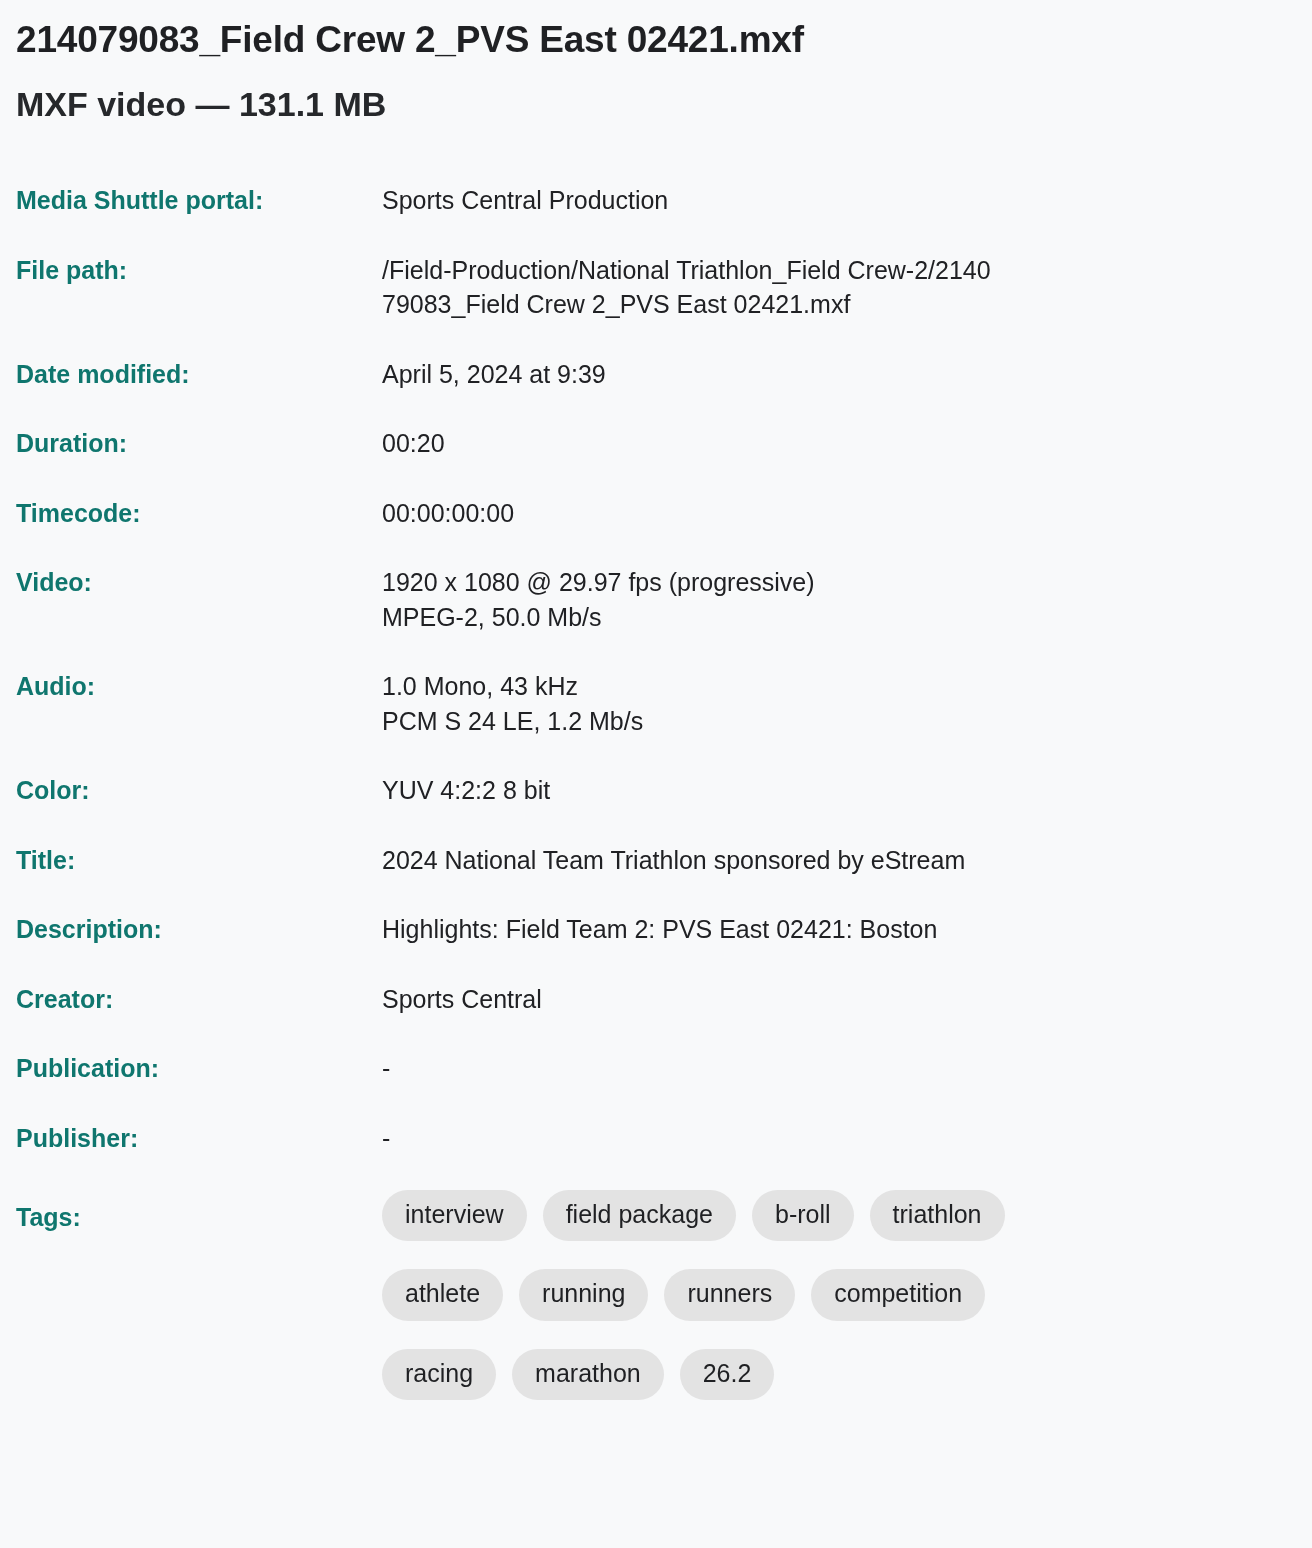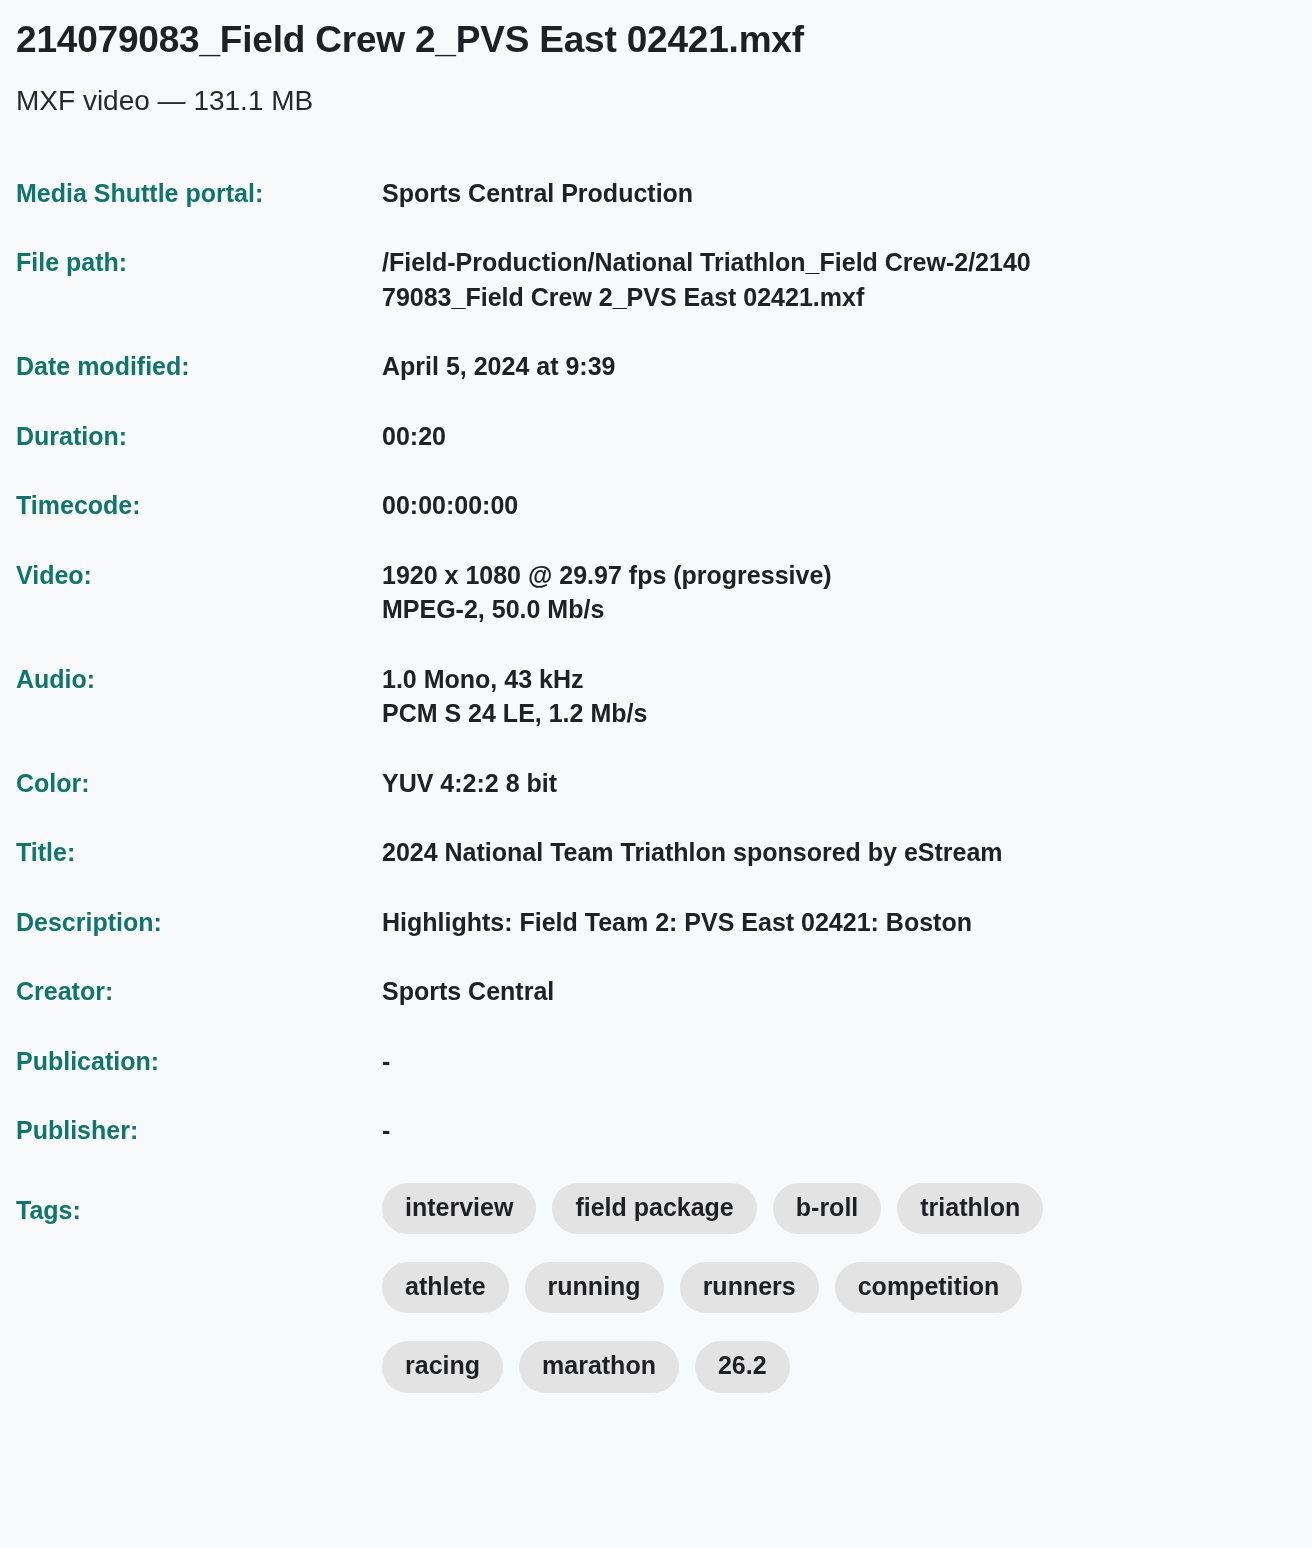--- a/index.html
+++ b/index.html
@@ -23,22 +23,22 @@
   .file-title {
     font-size: 37px;
     font-weight: bold;
     letter-spacing: -0.2px;
     color: #1f2023;
     line-height: 1.2;
     margin: 0 0 0 0;
     white-space: nowrap;
   }
   .file-subtitle {
-    font-size: 28px;
-    font-weight: normal;
+    font-size: 34px;
+    font-weight: bold;
     color: #26282b;
     margin-top: 22px;
     line-height: 1.2;
   }
   .meta-table {
     margin-top: 58px;
     width: 100%;
     border-collapse: collapse;
   }
   .meta-row > .meta-label,
@@ -50,21 +50,21 @@
   }
   .meta-label {
     color: #0f766e;
     width: 366px;
     white-space: nowrap;
     font-weight: bold;
     text-align: left;
   }
   .meta-value {
     color: #202124;
-    font-weight: bold;
+    font-weight: normal;
     padding-right: 0;
     margin-left: 32px;
   }
   .meta-value .vline {
     display: block;
   }
   .meta-row.row-filepath .meta-value {
     max-width: 890px;
   }
   .meta-row.row-tags .meta-label,

